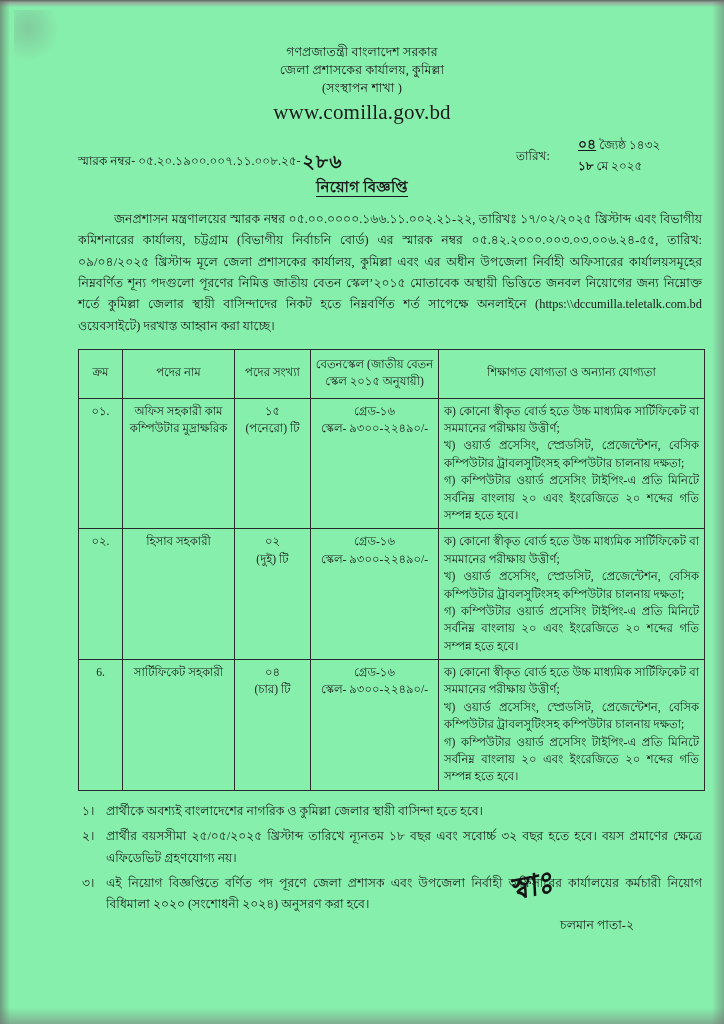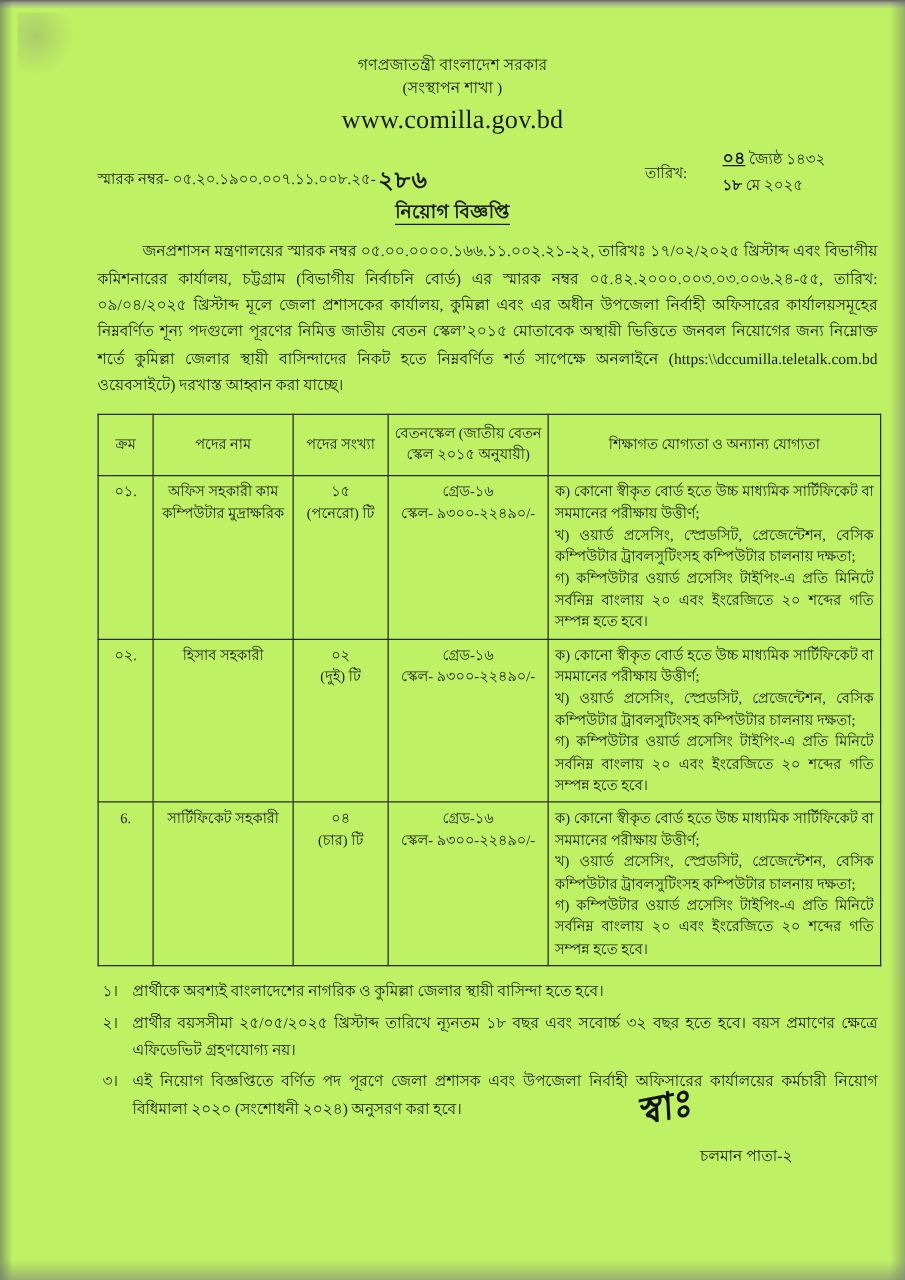--- a/index.html
+++ b/index.html
@@ -4,21 +4,21 @@
 <style>
   html, body {
     margin: 0;
     padding: 0;
     background: #8a8a8a;
   }
   .page {
     position: relative;
     width: 724px;
     height: 1024px;
-    background: #bef264;
+    background: #86efac;
     overflow: hidden;
     font-family: "Liberation Serif", serif;
     color: #1b1b1b;
     box-sizing: border-box;
   }
   
   .scan-top-shadow {
     position: absolute;
     top: 0; left: 0; right: 0;
     height: 7px;
@@ -257,20 +257,21 @@
   <div class="scan-top-shadow"></div>
   <div class="scan-left-shadow"></div>
   <div class="scan-right-shadow"></div>
   <div class="scan-bottom-shadow"></div>
   <div class="corner-smudge"></div>
 
   <div class="content">
 
     <div class="header">
       <div>গণপ্রজাতন্ত্রী বাংলাদেশ সরকার</div>
+      <div>জেলা প্রশাসকের কার্যালয়, কুমিল্লা</div>
       <div>(সংস্থাপন শাখা )</div>
       <div class="site">www.comilla.gov.bd</div>
     </div>
 
     <div class="memoline">
       <div class="memo-left">
         <span>স্মারক নম্বর- ০৫.২০.১৯০০.০০৭.১১.০০৮.২৫-</span><span class="memo-hand">২৮৬</span>
       </div>
       <div class="memo-right">
         <span class="lbl">তারিখ:</span>

